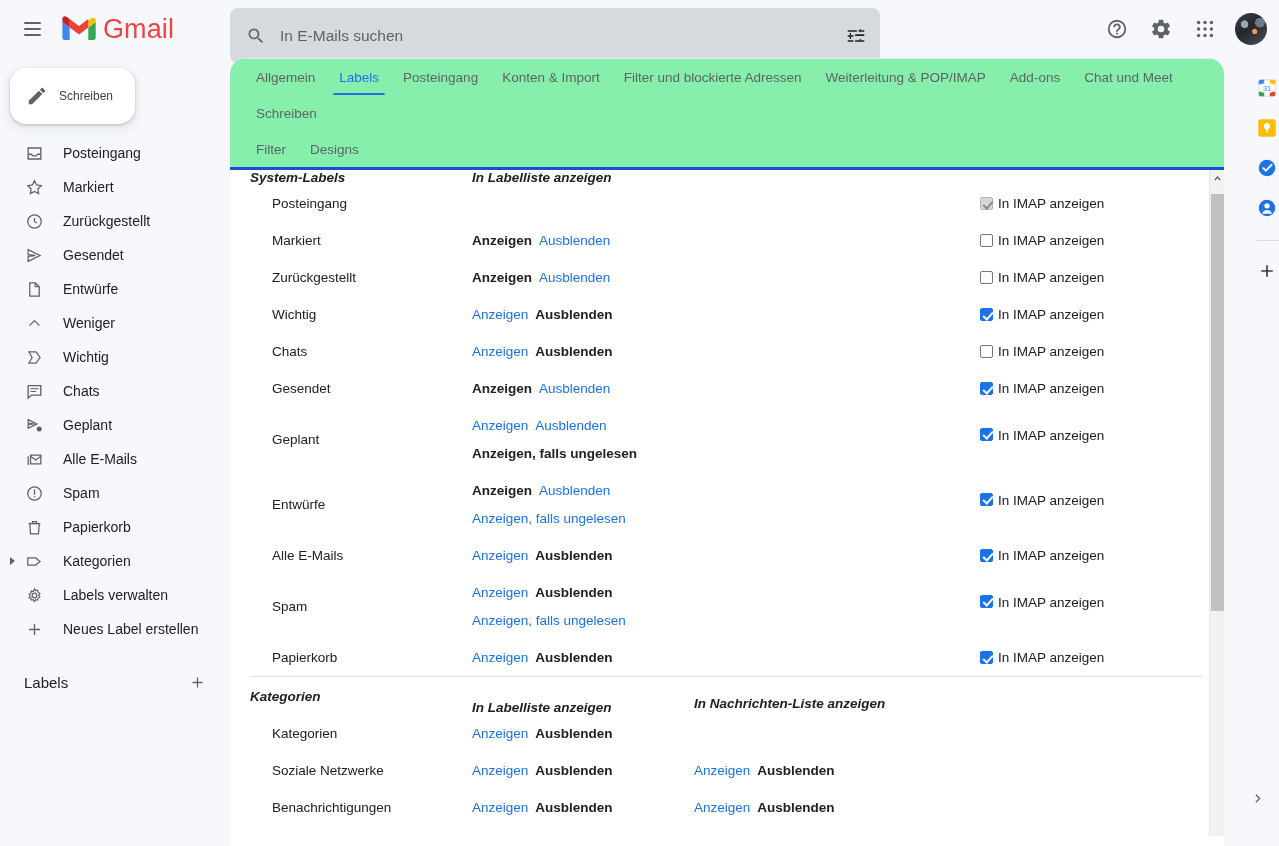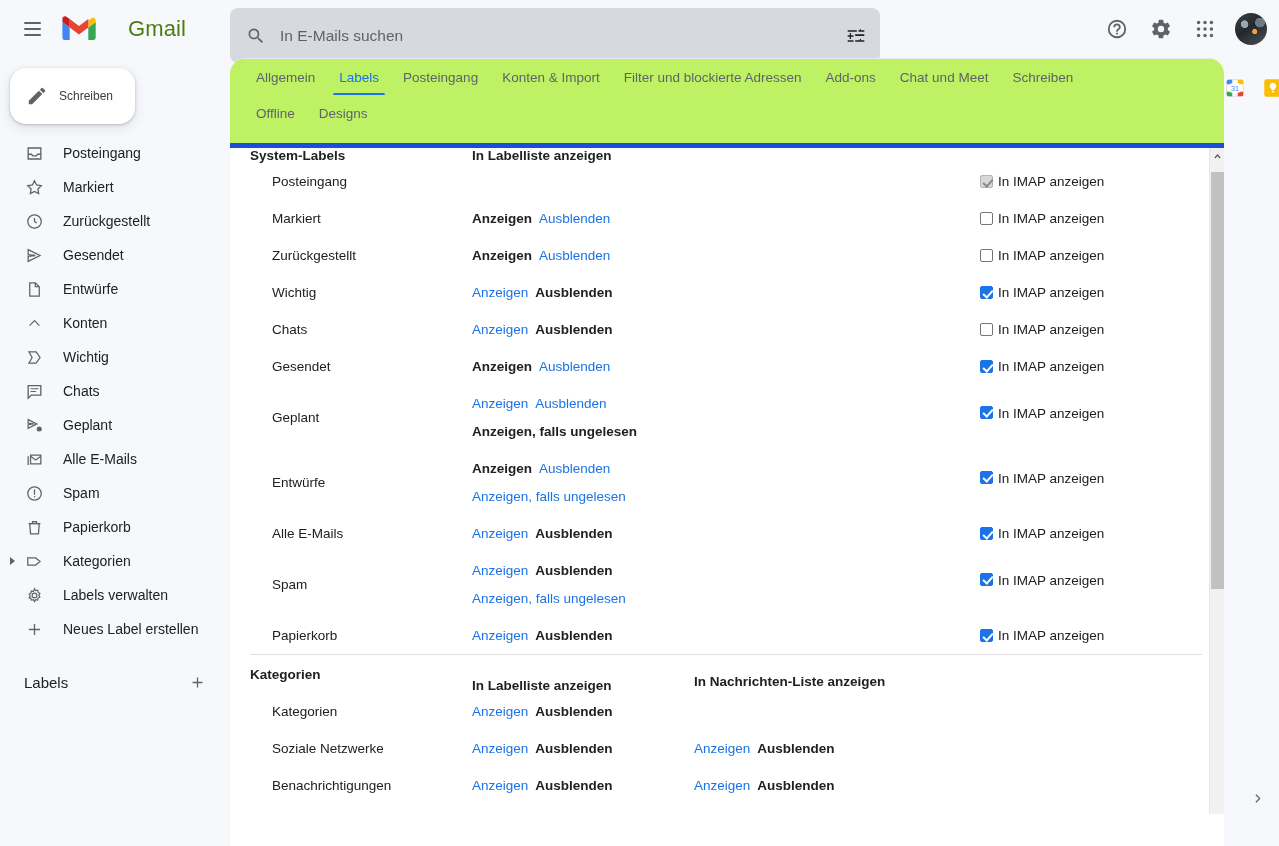--- a/index.html
+++ b/index.html
@@ -19,21 +19,21 @@
     position: absolute; top: 0; left: 0; width: 1279px; height: 58px;
     display: flex; align-items: center;
   }
   .hamburger {
     width: 40px; height: 40px; margin-left: 12px; border-radius: 50%;
     display: flex; flex-direction: column; align-items: center; justify-content: center;
     gap: 4px; cursor: pointer;
   }
   .hamburger span { display: block; width: 17px; height: 2px; background: #5f6368; border-radius: 1px; }
   .brand { display: flex; align-items: center; gap: 7px; margin-left: 10px; cursor: pointer; }
-  .brand-text { font-size: 22px; color: #4d7c0f; letter-spacing: .1px; font-family: "Liberation Sans", sans-serif; margin-left: 25px; }
+  .brand-text { font-size: 27px; color: #ef4444; letter-spacing: .1px; font-family: "Liberation Sans", sans-serif; }
 
   .searchwrap {
     position: absolute; left: 230px; top: 8px; width: 650px; height: 55px;
     background: #d6dade; border-radius: 8px;
     display: flex; align-items: center; padding: 0 6px 0 8px;
   }
   .search-icon-btn {
     width: 36px; height: 36px; border-radius: 50%; display: flex; align-items: center;
     justify-content: center; cursor: pointer; flex: 0 0 auto;
   }
@@ -96,22 +96,22 @@
 
   
   .panel {
     position: absolute; left: 230px; top: 58px; width: 994px; height: 788px;
     background: #fff; border-radius: 16px 16px 0 0; overflow: hidden;
   }
   .panel-title {
     font-size: 22px; color: #202124; padding: 18px 0 14px 20px; font-weight: 400;
   }
   .tabs {
-    border-bottom: 5px solid #1d4ed8; border-top: 1px solid #e8eaed;
-    padding: 0 8px 12px 14px; background: #bef264;
+    border-bottom: 3px solid #1d4ed8; border-top: 1px solid #e8eaed;
+    padding: 0 8px 0 14px; background: #86efac;
   }
   .tabrow { display: flex; flex-wrap: wrap; align-items: flex-start; }
   .tab {
     font-size: 13.5px; color: #5f6368; padding: 11px 8px 10px 8px; margin: 0 4px;
     cursor: pointer; position: relative; white-space: nowrap;
   }
   .tab.active { color: #1a73e8; }
   .tab.active::after {
     content: ""; position: absolute; left: 2px; right: 2px; bottom: 0; height: 2.5px;
     background: #1a73e8; border-radius: 2px 2px 0 0;
@@ -122,21 +122,21 @@
     position: relative; height: 666px; overflow: hidden; background: #fff;
   }
   .scrollinner { padding: 0 20px 0 20px; }
   table.labels { width: 952px; border-collapse: collapse; table-layout: fixed; }
   table.labels td, table.labels th { vertical-align: middle; text-align: left; padding: 0; }
   .col-name   { width: 222px; }
   .col-list   { width: 222px; }
   .col-msg    { width: 228px; }
   .col-imap   { width: 280px; }
 
-  .sect-head td { padding: 14px 0 12px 0; font-size: 13.5px; color: #202124; font-weight: bold; vertical-align: top; }
+  .sect-head td { padding: 14px 0 12px 0; font-size: 13.5px; color: #202124; font-weight: bold; vertical-align: top; font-style: italic; }
   .sect-head .sub { font-weight: bold; }
   .divider-row td { border-top: 1px solid #e0e0e0; height: 1px; padding: 0; }
 
   .rowname { font-size: 13.5px; color: #202124; padding: 11px 0 11px 22px !important; }
   .cellopt { padding: 9px 0 9px 0 !important; line-height: 18px; }
   .lnk { color: #1a73e8; font-size: 13.5px; cursor: pointer; text-decoration: none; }
   .cur { color: #202124; font-size: 13.5px; font-weight: bold; }
   .optsep { display: inline-block; width: 7px; }
   .optline2 { display: block; margin-top: 10px; }
 
@@ -169,21 +169,21 @@
   }
   .vscroll .arrow.up { top: 0; }
   .vthumb {
     position: absolute; left: 1px; width: 13px; top: 24px; height: 417px;
     background: #c1c1c1; border-radius: 0; cursor: pointer;
   }
 
   
   .rail {
     position: absolute; right: 0; top: 58px; width: 55px; height: 788px;
-    display: flex; flex-direction: row; align-items: flex-start; padding-top: 18px; gap: 16px;
+    display: flex; flex-direction: column; align-items: flex-end; padding-top: 18px; gap: 16px;
   }
   .rail-btn { width: 24px; height: 24px; display:flex; align-items:center; justify-content:center; cursor:pointer; }
   .rail-sep { width: 22px; height: 1px; background: #dadce0; margin: 4px 0 2px 0; }
   .rail-expand {
     position: absolute; bottom: 36px; right: 10px; width: 24px; height: 24px;
     display:flex; align-items:center; justify-content:center; cursor:pointer;
   }
 </style>
 </head>
 <body>
@@ -307,21 +307,21 @@
         </span>
         <span>Entwürfe</span>
       </div>
 
       <div class="nav-item">
         <span class="ico">
           <svg width="17" height="17" viewBox="0 0 24 24" fill="none" stroke="#5f6368" stroke-width="1.8">
             <path d="M5 15l7-7 7 7"></path>
           </svg>
         </span>
-        <span>Konten</span>
+        <span>Weniger</span>
       </div>
 
       <div class="nav-item">
         <span class="ico">
           <svg width="19" height="19" viewBox="0 0 24 24" fill="none" stroke="#5f6368" stroke-width="1.6">
             <path d="M5 5h9l5 7-5 7H5l4-7z"></path>
           </svg>
         </span>
         <span>Wichtig</span>
       </div>
@@ -424,26 +424,27 @@
 
   <div class="panel">
 
     <div class="tabs">
       <div class="tabrow">
         <div class="tab">Allgemein</div>
         <div class="tab active">Labels</div>
         <div class="tab">Posteingang</div>
         <div class="tab">Konten &amp; Import</div>
         <div class="tab">Filter und blockierte Adressen</div>
+        <div class="tab">Weiterleitung &amp; POP/IMAP</div>
         <div class="tab">Add-ons</div>
         <div class="tab">Chat und Meet</div>
         <div class="tab">Schreiben</div>
       </div>
       <div class="tabrow">
-        <div class="tab">Offline</div>
+        <div class="tab">Filter</div>
         <div class="tab">Designs</div>
       </div>
     </div>
 
     <div class="scrollarea">
       <div class="scrollinner">
         <table class="labels">
           <colgroup>
             <col class="col-name">
               <col class="col-list">

